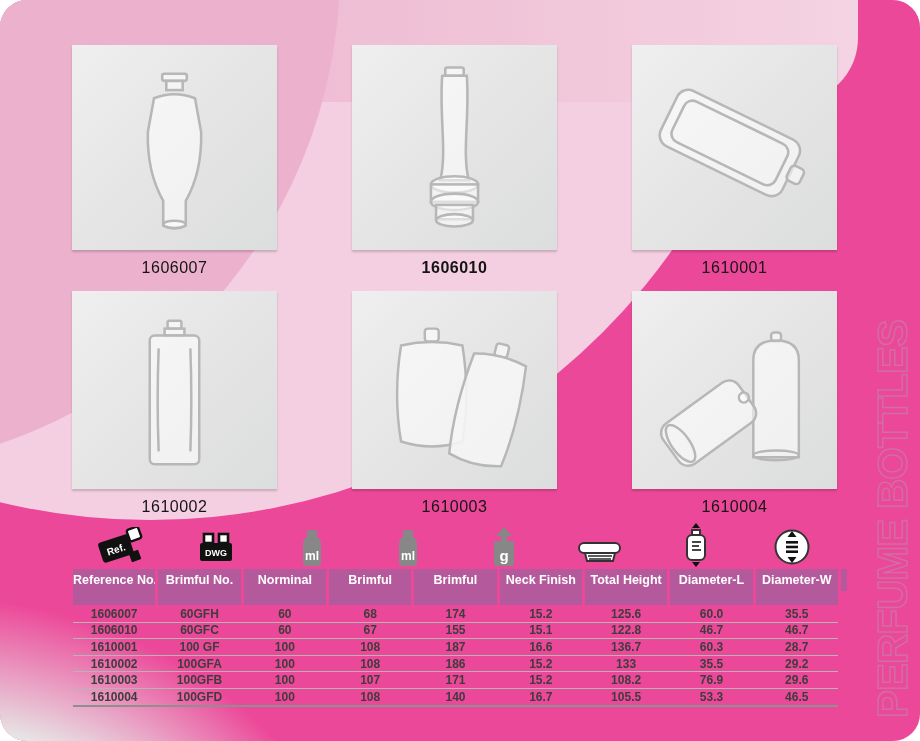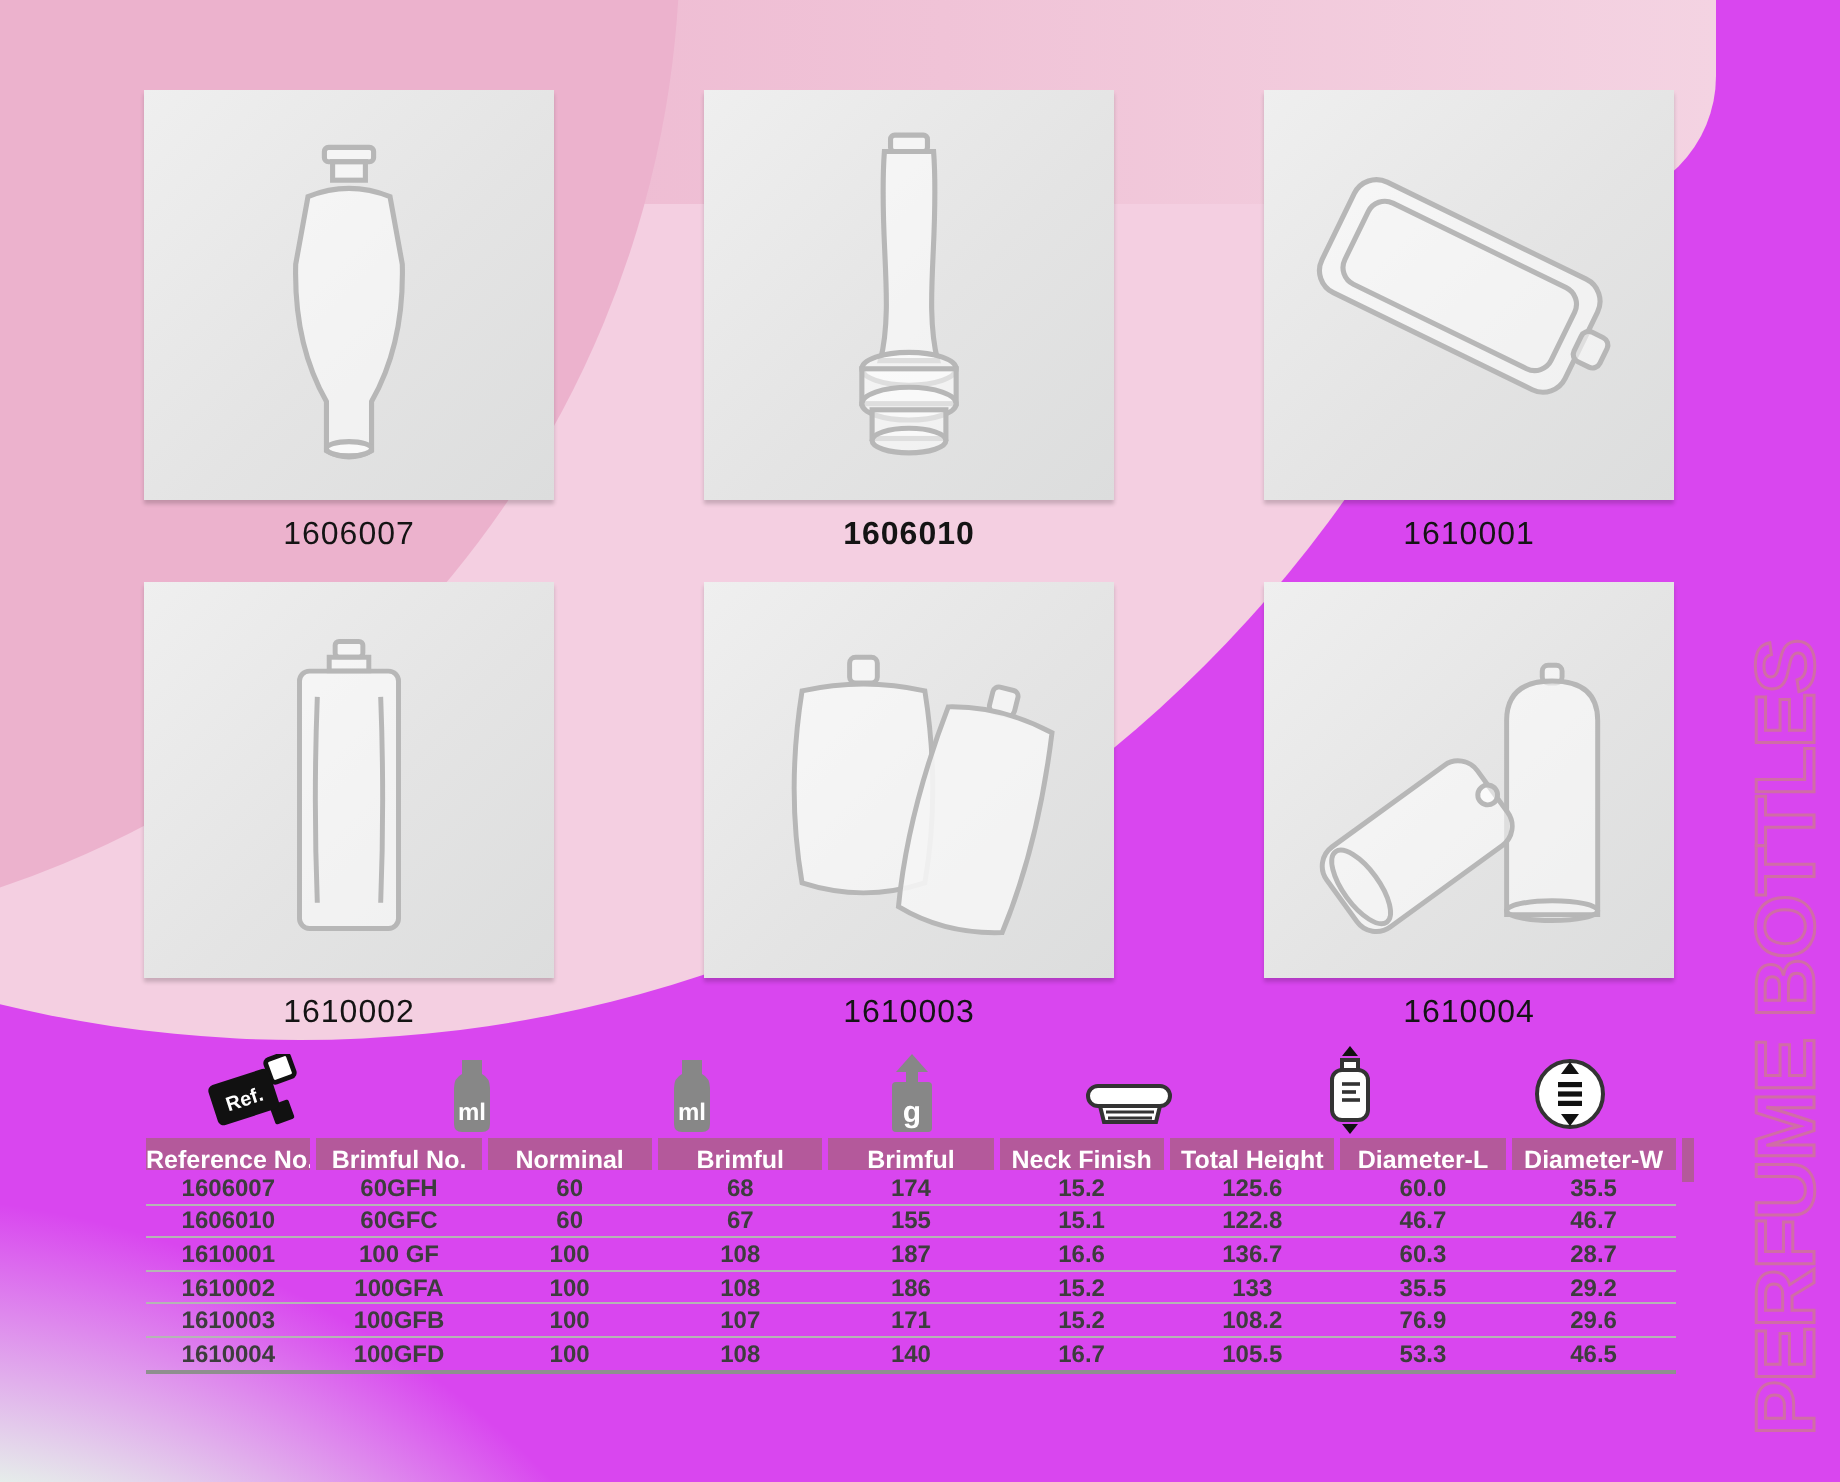--- a/index.html
+++ b/index.html
@@ -1,17 +1,17 @@
 <!DOCTYPE html>
 <html><head>
 <meta charset="utf-8">
 <style>
   html,body{margin:0;padding:0;background:#fff;}
-  .sheet{position:relative;width:920px;height:741px;overflow:hidden;background:#d946ef;
-         font-family:"Liberation Sans","DejaVu Sans",sans-serif;}
+  .sheet{position:relative;width:920px;height:741px;overflow:hidden;background:#ec4899;
+         font-family:"Liberation Sans","DejaVu Sans",sans-serif;border-radius:27px;}
   
   .bg-circle-light{position:absolute;left:-490px;top:-760px;width:1280px;height:1280px;
     border-radius:50%;background:#f4cfe1;z-index:0;}
   .bg-band{position:absolute;left:0;top:0;width:858px;height:102px;
     background:linear-gradient(90deg,#ecb2cd 0%,#f0c3d7 55%,#f4d3e2 100%);
     border-radius:0 0 64px 0;z-index:1;}
   .bg-circle-dark{position:absolute;left:-660px;top:-530px;width:1000px;height:1000px;
     border-radius:50%;background:#ecb2cd;z-index:1;}
   .bg-mint{position:absolute;left:-530px;top:598px;width:940px;height:940px;border-radius:50%;
     background:radial-gradient(circle closest-side,#e6f1ea 0%,#e6f1ea 70%,rgba(230,241,234,0) 100%);
@@ -25,21 +25,21 @@
   .card .ref-label{margin-top:9px;font-size:16px;color:#141414;letter-spacing:0.5px;}
   .card .ref-label.bold{font-weight:bold;}
   .pos-0{left:72px;top:45px;} .pos-1{left:352px;top:45px;} .pos-2{left:632px;top:45px;}
   .pos-3{left:72px;top:291px;} .pos-4{left:352px;top:291px;} .pos-5{left:632px;top:291px;}
   
   .spec{position:absolute;left:73px;top:528px;width:765px;z-index:2;}
   .icon-row{display:flex;gap:3px;height:39px;align-items:flex-end;}
   .icon-row .icell{flex:1;display:flex;justify-content:center;align-items:flex-end;}
   .header-row{display:flex;gap:3px;margin-top:2px;}
   .header-row .hcell{flex:1;background:var(--header-bg,#b4599b);color:#fff;font-weight:bold;
-    font-size:12.5px;text-align:center;line-height:22px;height:16px;white-space:nowrap;overflow:hidden;}
+    font-size:12.5px;text-align:center;line-height:22px;height:36px;white-space:nowrap;overflow:hidden;}
   .header-sliver{position:absolute;left:768px;top:41px;width:6px;height:22px;background:var(--header-bg,#b4599b);}
   .tbody{margin-top:1px;border-bottom:2px solid #8f8f8f;}
   .t-row{display:flex;gap:3px;height:15.6px;align-items:center;border-bottom:1px solid #b5b5b5;}
   .t-row:last-child{border-bottom:none;}
   .t-row .tcell{flex:1;text-align:center;font-size:12px;font-weight:bold;color:#3d3d3d;}
   
   .vtitle{position:absolute;left:702px;top:505px;width:380px;height:46px;z-index:2;
     transform:rotate(-90deg);transform-origin:center center;
     font-size:42px;font-weight:bold;letter-spacing:-1px;white-space:nowrap;
     color:rgba(255,255,255,0);-webkit-text-stroke:1.5px var(--title-outline,#d06da6);}
@@ -150,20 +150,28 @@
           <svg class="icn" width="50" height="40" viewBox="0 0 50 40">
    <rect x="33" y="1" width="12" height="12" rx="2" transform="rotate(-20 39 7)" fill="#fff" stroke="#111" stroke-width="2.4"></rect>
    <rect x="35" y="24" width="10" height="10" rx="1" transform="rotate(-20 40 29)" fill="#111"></rect>
    <g transform="rotate(-18 21 22)">
               <rect x="5" y="11" width="32" height="21" rx="3" fill="#111"></rect>
    <text x="21" y="26" fill="#fff" font-size="10" font-weight="bold" text-anchor="middle">Ref.</text>
             </g>
           </svg>
         </div>
         <div class="icell">
+          <svg class="icn" width="40" height="36" viewBox="0 0 40 36">
+   <rect x="8" y="3" width="9" height="9" fill="#fff" stroke="#111" stroke-width="2.6"></rect>
+   <rect x="23" y="3" width="9" height="9" fill="#fff" stroke="#111" stroke-width="2.6"></rect>
+   <rect x="4" y="12" width="32" height="18" rx="2" fill="#111"></rect>
+   <text x="20" y="25" fill="#fff" font-size="9" font-weight="bold" text-anchor="middle">DWG</text>
+          </svg>
+        </div>
+        <div class="icell">
           <svg class="icn" width="26" height="38" viewBox="0 0 26 38">
    <rect x="8" y="1" width="10" height="7" fill="#878787"></rect>
    <path d="M8 8 L18 8 Q22 10 22 15 L22 33 Q22 37 18 37 L8 37 Q4 37 4 33 L4 15 Q4 10 8 8 Z" fill="#878787"></path>
    <text x="13" y="31" fill="#fff" font-size="12" font-weight="bold" text-anchor="middle">ml</text>
           </svg>
         </div>
         <div class="icell">
           <svg class="icn" width="26" height="38" viewBox="0 0 26 38">
    <rect x="8" y="1" width="10" height="7" fill="#878787"></rect>
    <path d="M8 8 L18 8 Q22 10 22 15 L22 33 Q22 37 18 37 L8 37 Q4 37 4 33 L4 15 Q4 10 8 8 Z" fill="#878787"></path>

